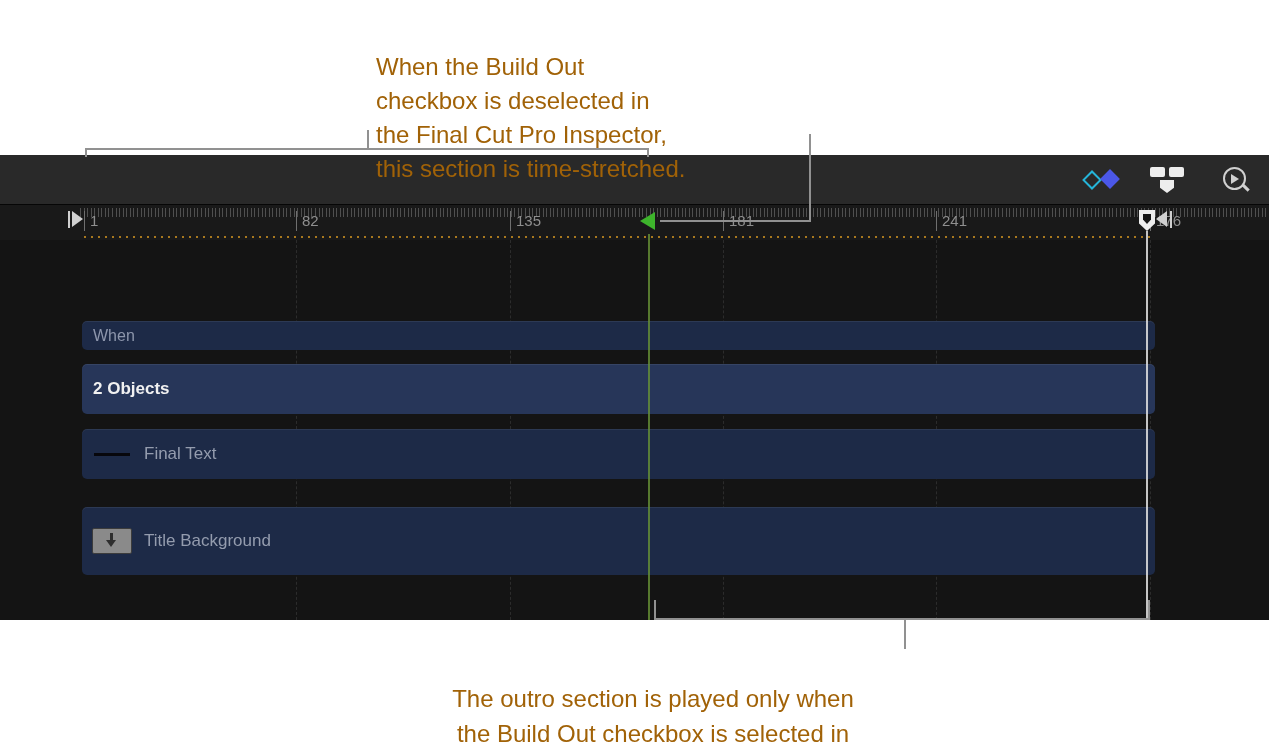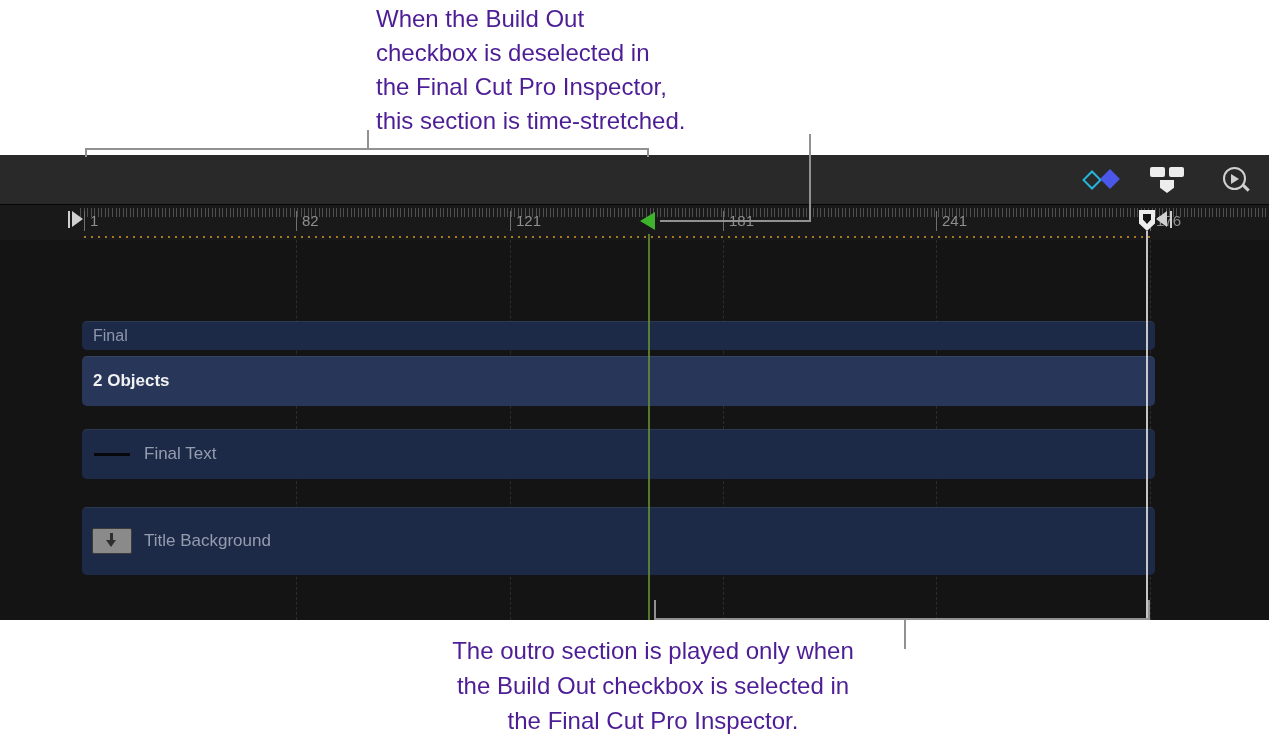--- a/index.html
+++ b/index.html
@@ -1,20 +1,20 @@
 <!DOCTYPE html>
 <html><head>
 <meta charset="utf-8">
 <style>
   html,body{margin:0;padding:0;background:#ffffff;}
   .canvas{position:relative;width:1269px;height:742px;background:#ffffff;
           font-family:"Liberation Sans",sans-serif;overflow:hidden;}
 
   
-  .ann{position:absolute;color:#4c1d95;font-size:24px;line-height:34px;white-space:pre-line;z-index:30;}
+  .ann{position:absolute;color:#a16207;font-size:24px;line-height:34px;white-space:pre-line;z-index:30;margin-top:48px;}
   .ann-top{left:376px;top:2px;}
   .ann-marker{left:820px;top:68px;}
   .ann-bottom{left:400px;top:633px;width:506px;text-align:center;line-height:35px;}
   .annline{position:absolute;background:#919191;z-index:29;}
 
   
   .panel{position:absolute;left:0;top:155px;width:1269px;height:465px;background:#131313;}
 
   .toolbar{position:absolute;left:0;top:0;width:1269px;height:50px;background:#292929;
            border-bottom:1px solid #060606;box-sizing:border-box;}
@@ -60,21 +60,21 @@
   .tbody{position:absolute;left:0;top:85px;width:1269px;height:380px;background:#141414;}
   .gridline{position:absolute;top:0;height:380px;width:0;border-left:1px dashed #2c2c2c;}
   .vline{position:absolute;width:2px;z-index:6;}
   .green-line{left:648px;top:79px;height:386px;background:rgba(104,146,54,0.8);}
   .white-line{left:1146px;top:76px;height:389px;background:rgba(228,228,228,0.85);}
 
   .track{position:absolute;left:82px;width:1073px;background:#1d2a47;border-radius:5px;
          box-shadow:inset 0 1px 0 rgba(255,255,255,0.07);display:flex;align-items:center;
          box-sizing:border-box;z-index:2;}
   .track-group{top:81px;height:29px;font-size:16px;color:#8d96ac;padding-left:11px;}
-  .track-objects{top:116px;height:50px;background:#273659;font-size:17px;font-weight:bold;color:#f1f1f1;padding-left:11px;}
+  .track-objects{top:124px;height:50px;background:#273659;font-size:17px;font-weight:bold;color:#f1f1f1;padding-left:11px;}
   .track-text{top:189px;height:50px;font-size:17px;color:#949cae;}
   .track-bg{top:267px;height:68px;font-size:17px;color:#949cae;}
   .line-icon{width:36px;height:3px;background:#07070c;margin:0 14px 0 12px;}
   .thumb-icon{position:relative;width:38px;height:24px;background:#8a8a8a;border:1px solid #3c3c3c;
               border-radius:2px;margin:0 12px 0 10px;}
   .arrow-stem{position:absolute;left:17px;top:4px;width:3px;height:8px;background:#2e2e2e;}
   .arrow-head{position:absolute;left:13px;top:11px;width:0;height:0;border-left:5.5px solid transparent;
               border-right:5.5px solid transparent;border-top:7px solid #2e2e2e;}
 </style>
 </head>
@@ -118,21 +118,21 @@
         <span class="zm-circle"></span>
         <span class="zm-tri"></span>
         <span class="zm-handle"></span>
       </div>
     </div>
 
     <div class="ruler">
       <div class="ticks"></div>
       <span class="rlabel" style="left:84px">1</span>
       <span class="rlabel" style="left:296px">82</span>
-      <span class="rlabel" style="left:510px">121</span>
+      <span class="rlabel" style="left:510px">135</span>
       <span class="rlabel" style="left:723px">181</span>
       <span class="rlabel" style="left:936px">241</span>
       <span class="rlabel" style="left:1150px">176</span>
 
       <div class="dotted"></div>
 
       <div class="play-range-handle prs">
         <span class="pr-bar-l"></span>
         <span class="pr-tri-right"></span>
       </div>
@@ -152,21 +152,21 @@
     <div class="vline white-line"></div>
 
     <div class="tbody">
       <div class="gridline" style="left:296px"></div>
       <div class="gridline" style="left:510px"></div>
       <div class="gridline" style="left:723px"></div>
       <div class="gridline" style="left:936px"></div>
       <div class="gridline" style="left:1150px"></div>
 
       <div class="track track-group">
-        <span>Final</span>
+        <span>When</span>
       </div>
 
       <div class="track track-objects">
         <span>2 Objects</span>
       </div>
 
       <div class="track track-text">
         <span class="line-icon"></span>
         <span>Final Text</span>
       </div>

